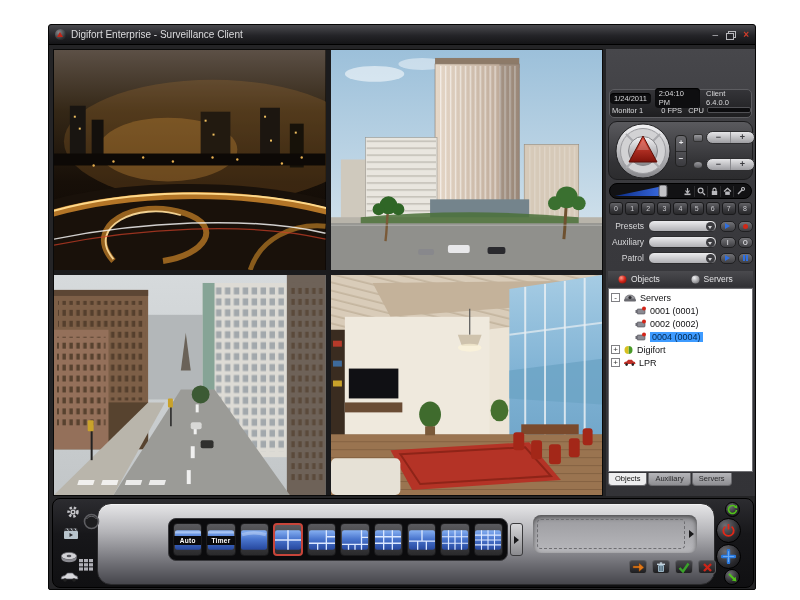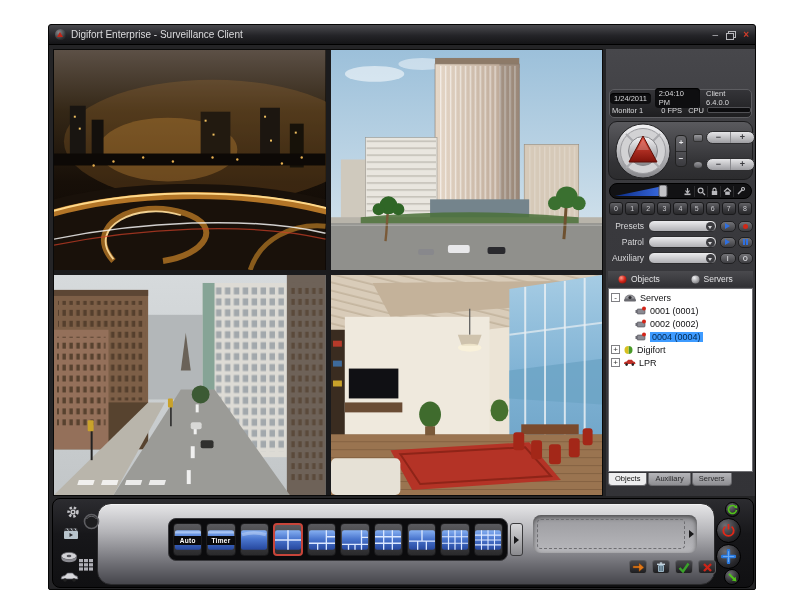--- a/index.html
+++ b/index.html
@@ -535,46 +535,46 @@
           <span class="mini-group">
             <span class="mini-btn">
                 <span class="glyph-play"></span>
               </span>
             <span class="mini-btn">
                 <span class="glyph-rec"></span>
               </span>
           </span>
         </div>
         <div class="ctrl-row">
+          <span class="ctrl-label">Auxiliary</span>
+          <span class="drop">
+              <span class="caret"></span>
+            </span>
+          <span class="mini-group">
+            <span class="mini-btn">I</span>
+            <span class="mini-btn">O</span>
+          </span>
+        </div>
+        <div class="ctrl-row">
           <span class="ctrl-label">Patrol</span>
           <span class="drop">
               <span class="caret"></span>
             </span>
           <span class="mini-group">
             <span class="mini-btn">
                 <span class="glyph-play"></span>
               </span>
             <span class="mini-btn">
                 <span class="glyph-pause">
                   <i></i>
                   <i></i>
                 </span>
               </span>
           </span>
         </div>
-        <div class="ctrl-row">
-          <span class="ctrl-label">Auxiliary</span>
-          <span class="drop">
-              <span class="caret"></span>
-            </span>
-          <span class="mini-group">
-            <span class="mini-btn">I</span>
-            <span class="mini-btn">O</span>
-          </span>
-        </div>
       </div>
 
       <div class="obj-header">
         <span class="obj-tab">
           <svg width="9" height="9" viewBox="0 0 9 9">
               <circle cx="4.5" cy="4.5" r="4" fill="url(#gBallRed)"></circle>
             </svg>
           <span>Objects</span>
         </span>
         <span class="obj-tab">

